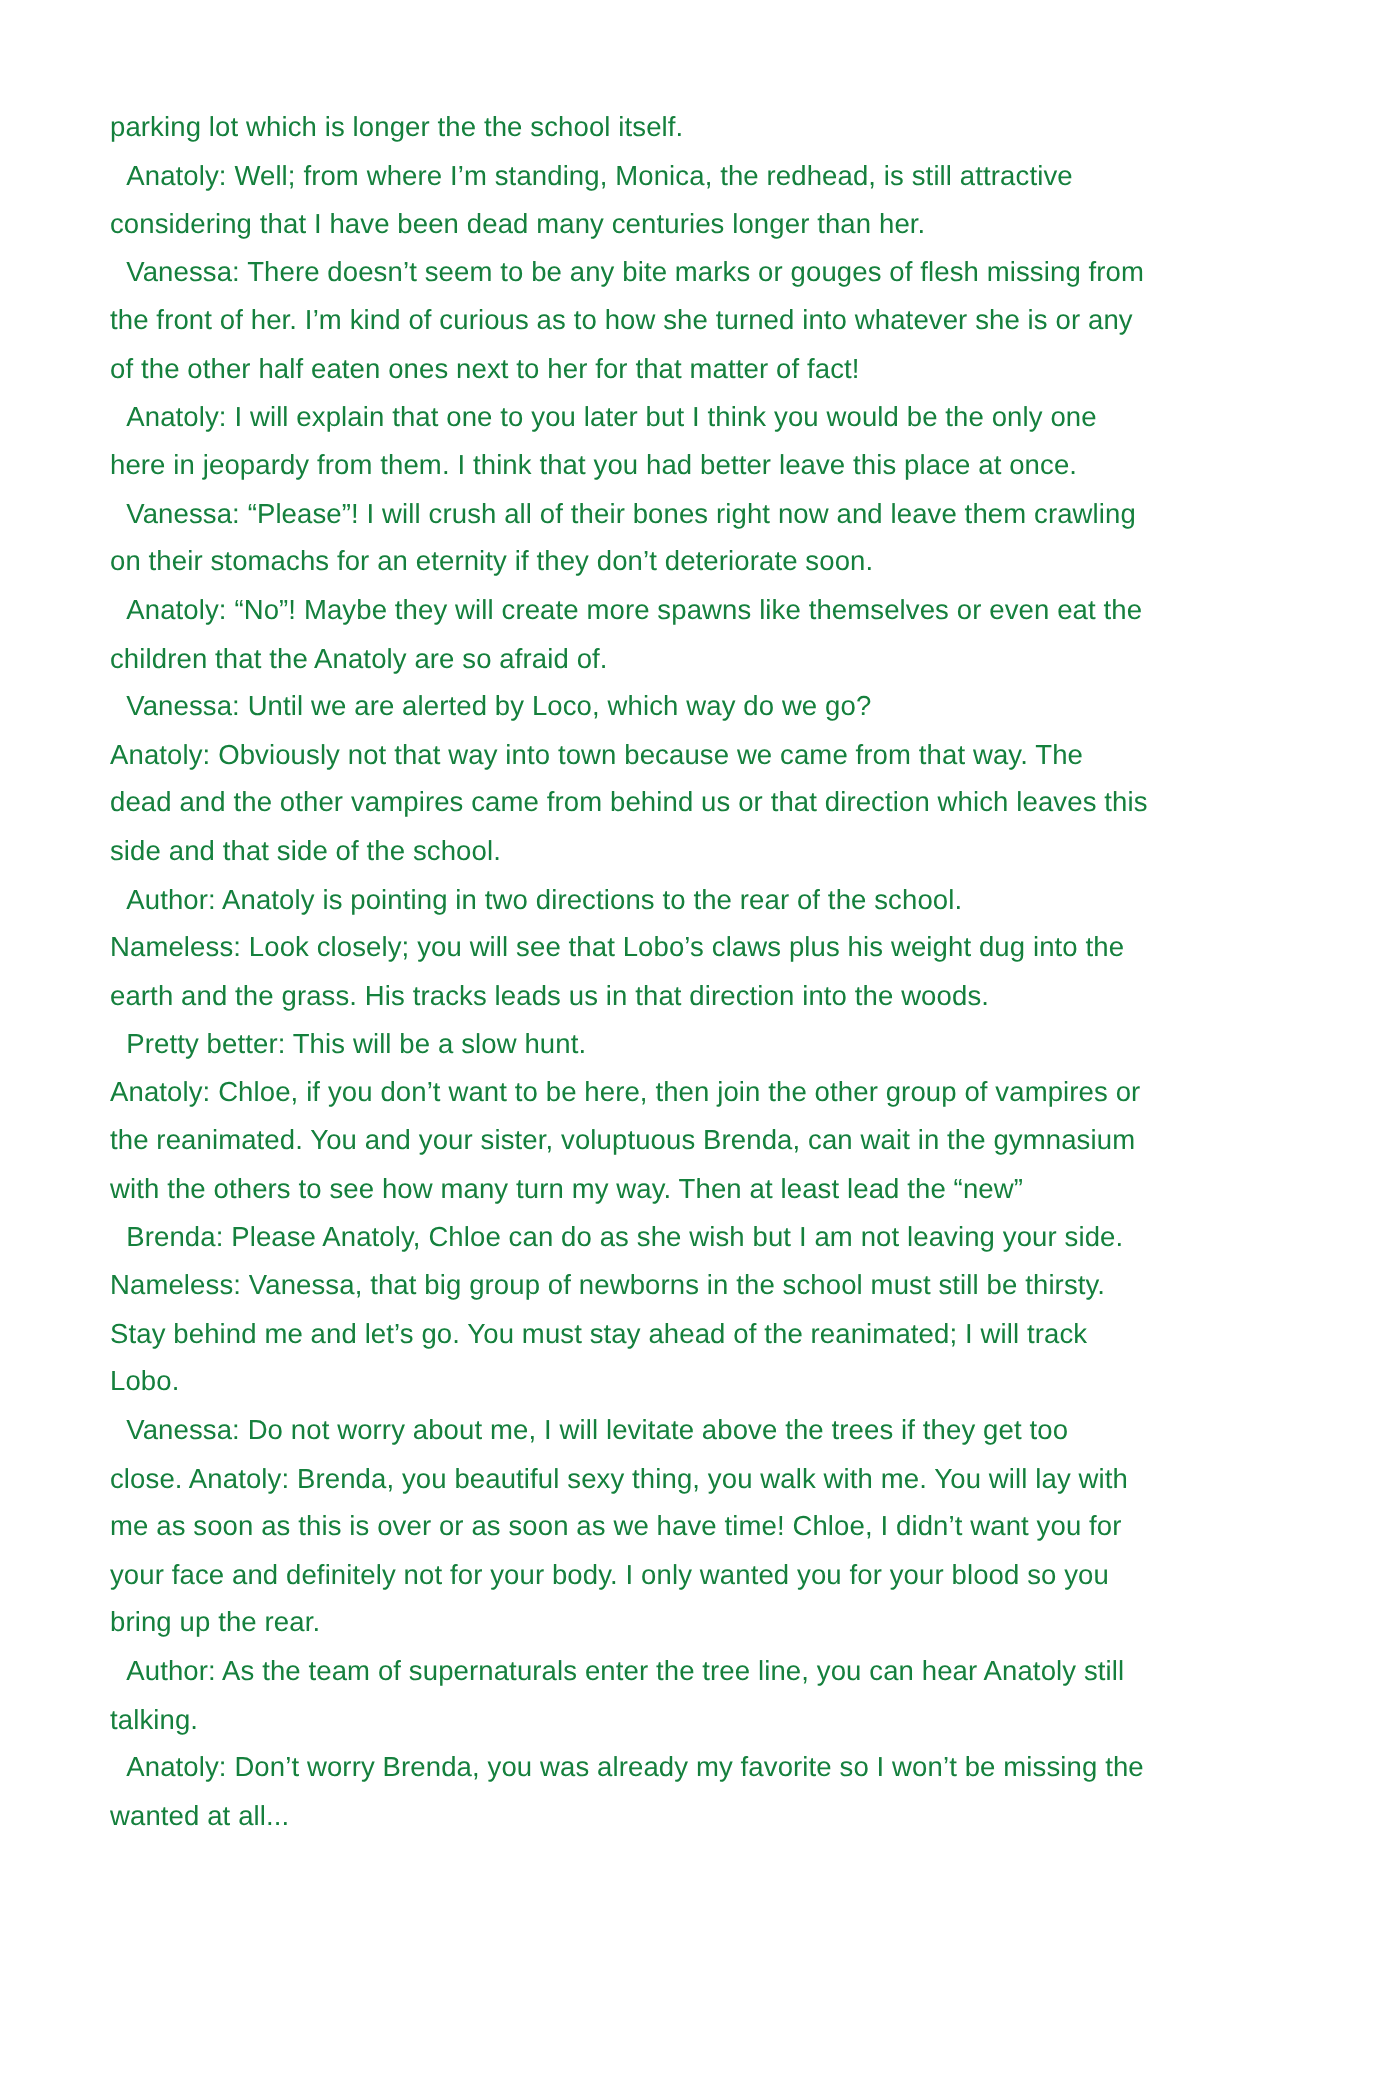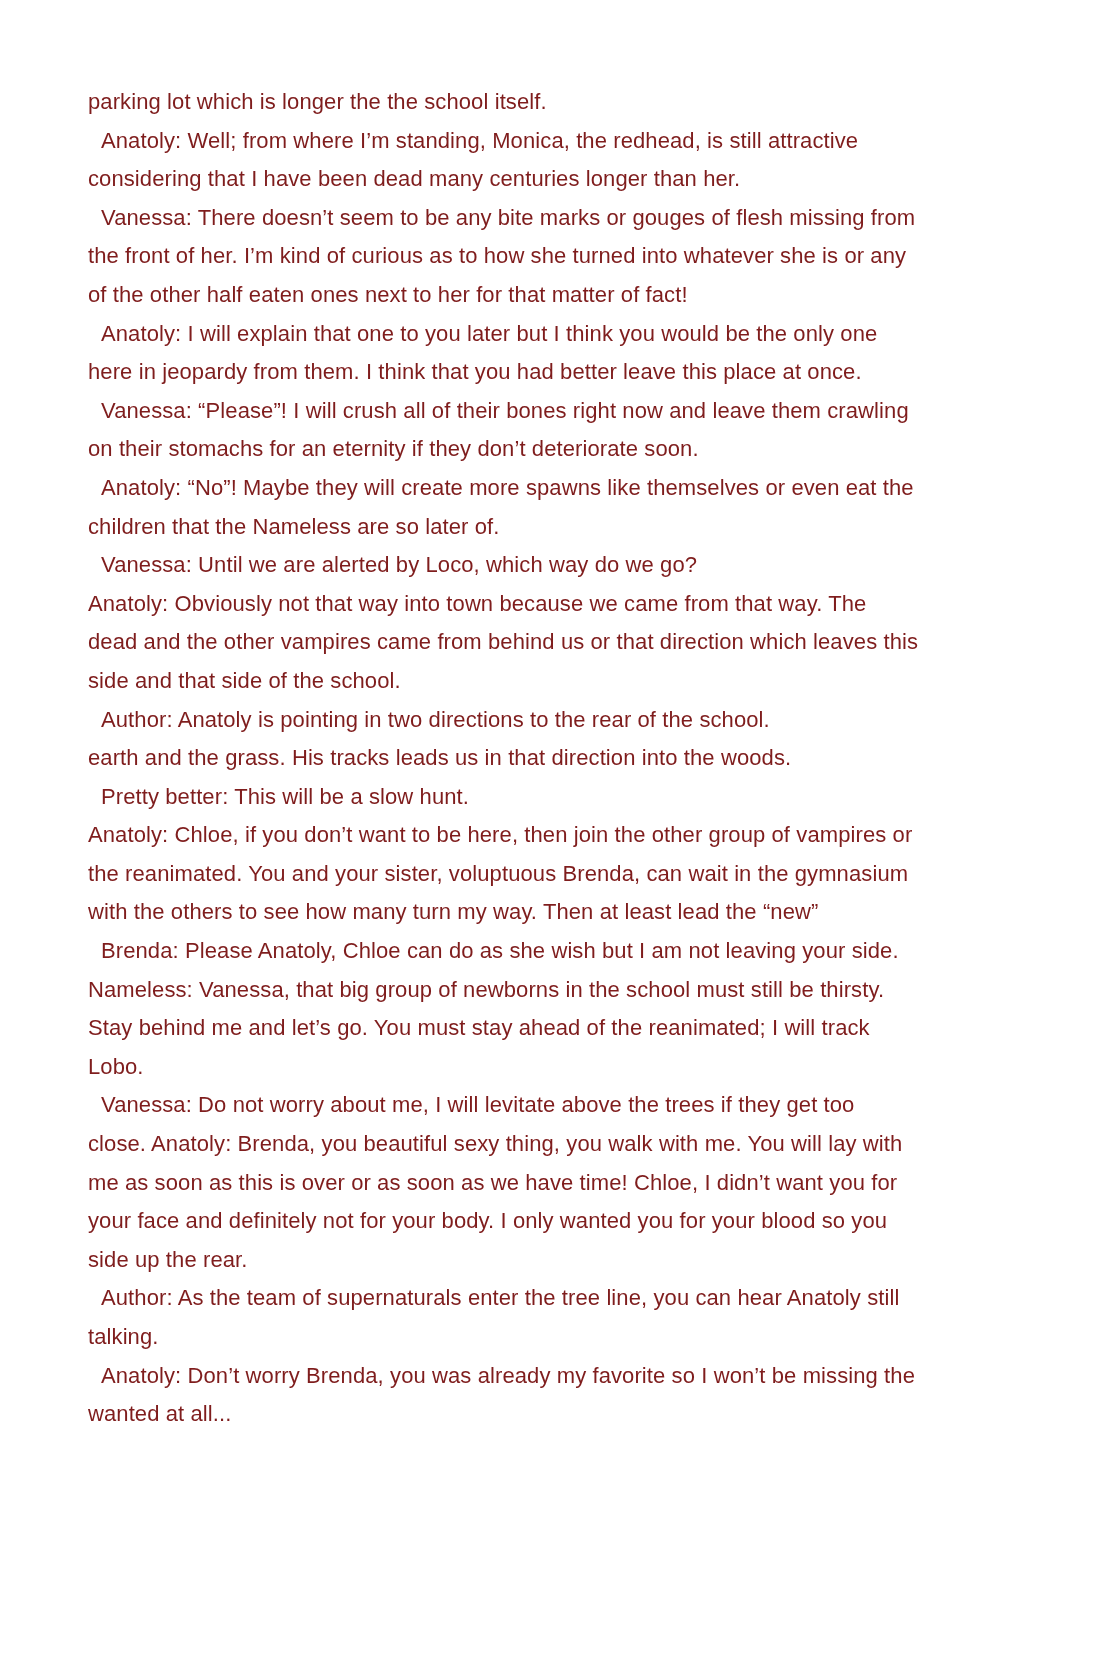--- a/index.html
+++ b/index.html
@@ -13,21 +13,21 @@
     height: 1667px;
     background: #ffffff;
     overflow: hidden;
     font-family: "Liberation Sans", sans-serif;
   }
   .text-block {
     position: absolute;
     top: 83px;
     left: 88px;
     right: 120px;
-    color: #7f1d1d;
+    color: #15803d;
     font-size: 22px;
     line-height: 38.6px;
     letter-spacing: 0.1px;
   }
   .line {
     white-space: nowrap;
     height: 38.6px;
   }
   .line.indent {
     padding-left: 13px;
@@ -42,38 +42,39 @@
       <div class="line indent">Anatoly: Well; from where I’m standing, Monica, the redhead, is still attractive</div>
       <div class="line">considering that I have been dead many centuries longer than her.</div>
       <div class="line indent">Vanessa: There doesn’t seem to be any bite marks or gouges of flesh missing from</div>
       <div class="line">the front of her. I’m kind of curious as to how she turned into whatever she is or any</div>
       <div class="line">of the other half eaten ones next to her for that matter of fact!</div>
       <div class="line indent">Anatoly: I will explain that one to you later but I think you would be the only one</div>
       <div class="line">here in jeopardy from them. I think that you had better leave this place at once.</div>
       <div class="line indent">Vanessa: “Please”! I will crush all of their bones right now and leave them crawling</div>
       <div class="line">on their stomachs for an eternity if they don’t deteriorate soon.</div>
       <div class="line indent">Anatoly: “No”! Maybe they will create more spawns like themselves or even eat the</div>
-      <div class="line">children that the Nameless are so later of.</div>
+      <div class="line">children that the Anatoly are so afraid of.</div>
       <div class="line indent">Vanessa: Until we are alerted by Loco, which way do we go?</div>
       <div class="line">Anatoly: Obviously not that way into town because we came from that way. The</div>
       <div class="line">dead and the other vampires came from behind us or that direction which leaves this</div>
       <div class="line">side and that side of the school.</div>
       <div class="line indent">Author: Anatoly is pointing in two directions to the rear of the school.</div>
+      <div class="line">Nameless: Look closely; you will see that Lobo’s claws plus his weight dug into the</div>
       <div class="line">earth and the grass. His tracks leads us in that direction into the woods.</div>
       <div class="line indent">Pretty better: This will be a slow hunt.</div>
       <div class="line">Anatoly: Chloe, if you don’t want to be here, then join the other group of vampires or</div>
       <div class="line">the reanimated. You and your sister, voluptuous Brenda, can wait in the gymnasium</div>
       <div class="line">with the others to see how many turn my way. Then at least lead the “new”</div>
       <div class="line indent">Brenda: Please Anatoly, Chloe can do as she wish but I am not leaving your side.</div>
       <div class="line">Nameless: Vanessa, that big group of newborns in the school must still be thirsty.</div>
       <div class="line">Stay behind me and let’s go. You must stay ahead of the reanimated; I will track</div>
       <div class="line">Lobo.</div>
       <div class="line indent">Vanessa: Do not worry about me, I will levitate above the trees if they get too</div>
       <div class="line">close. Anatoly: Brenda, you beautiful sexy thing, you walk with me. You will lay with</div>
       <div class="line">me as soon as this is over or as soon as we have time! Chloe, I didn’t want you for</div>
       <div class="line">your face and definitely not for your body. I only wanted you for your blood so you</div>
-      <div class="line">side up the rear.</div>
+      <div class="line">bring up the rear.</div>
       <div class="line indent">Author: As the team of supernaturals enter the tree line, you can hear Anatoly still</div>
       <div class="line">talking.</div>
       <div class="line indent">Anatoly: Don’t worry Brenda, you was already my favorite so I won’t be missing the</div>
       <div class="line">wanted at all...</div>
     </div>
 </div>
 
 </body></html>

